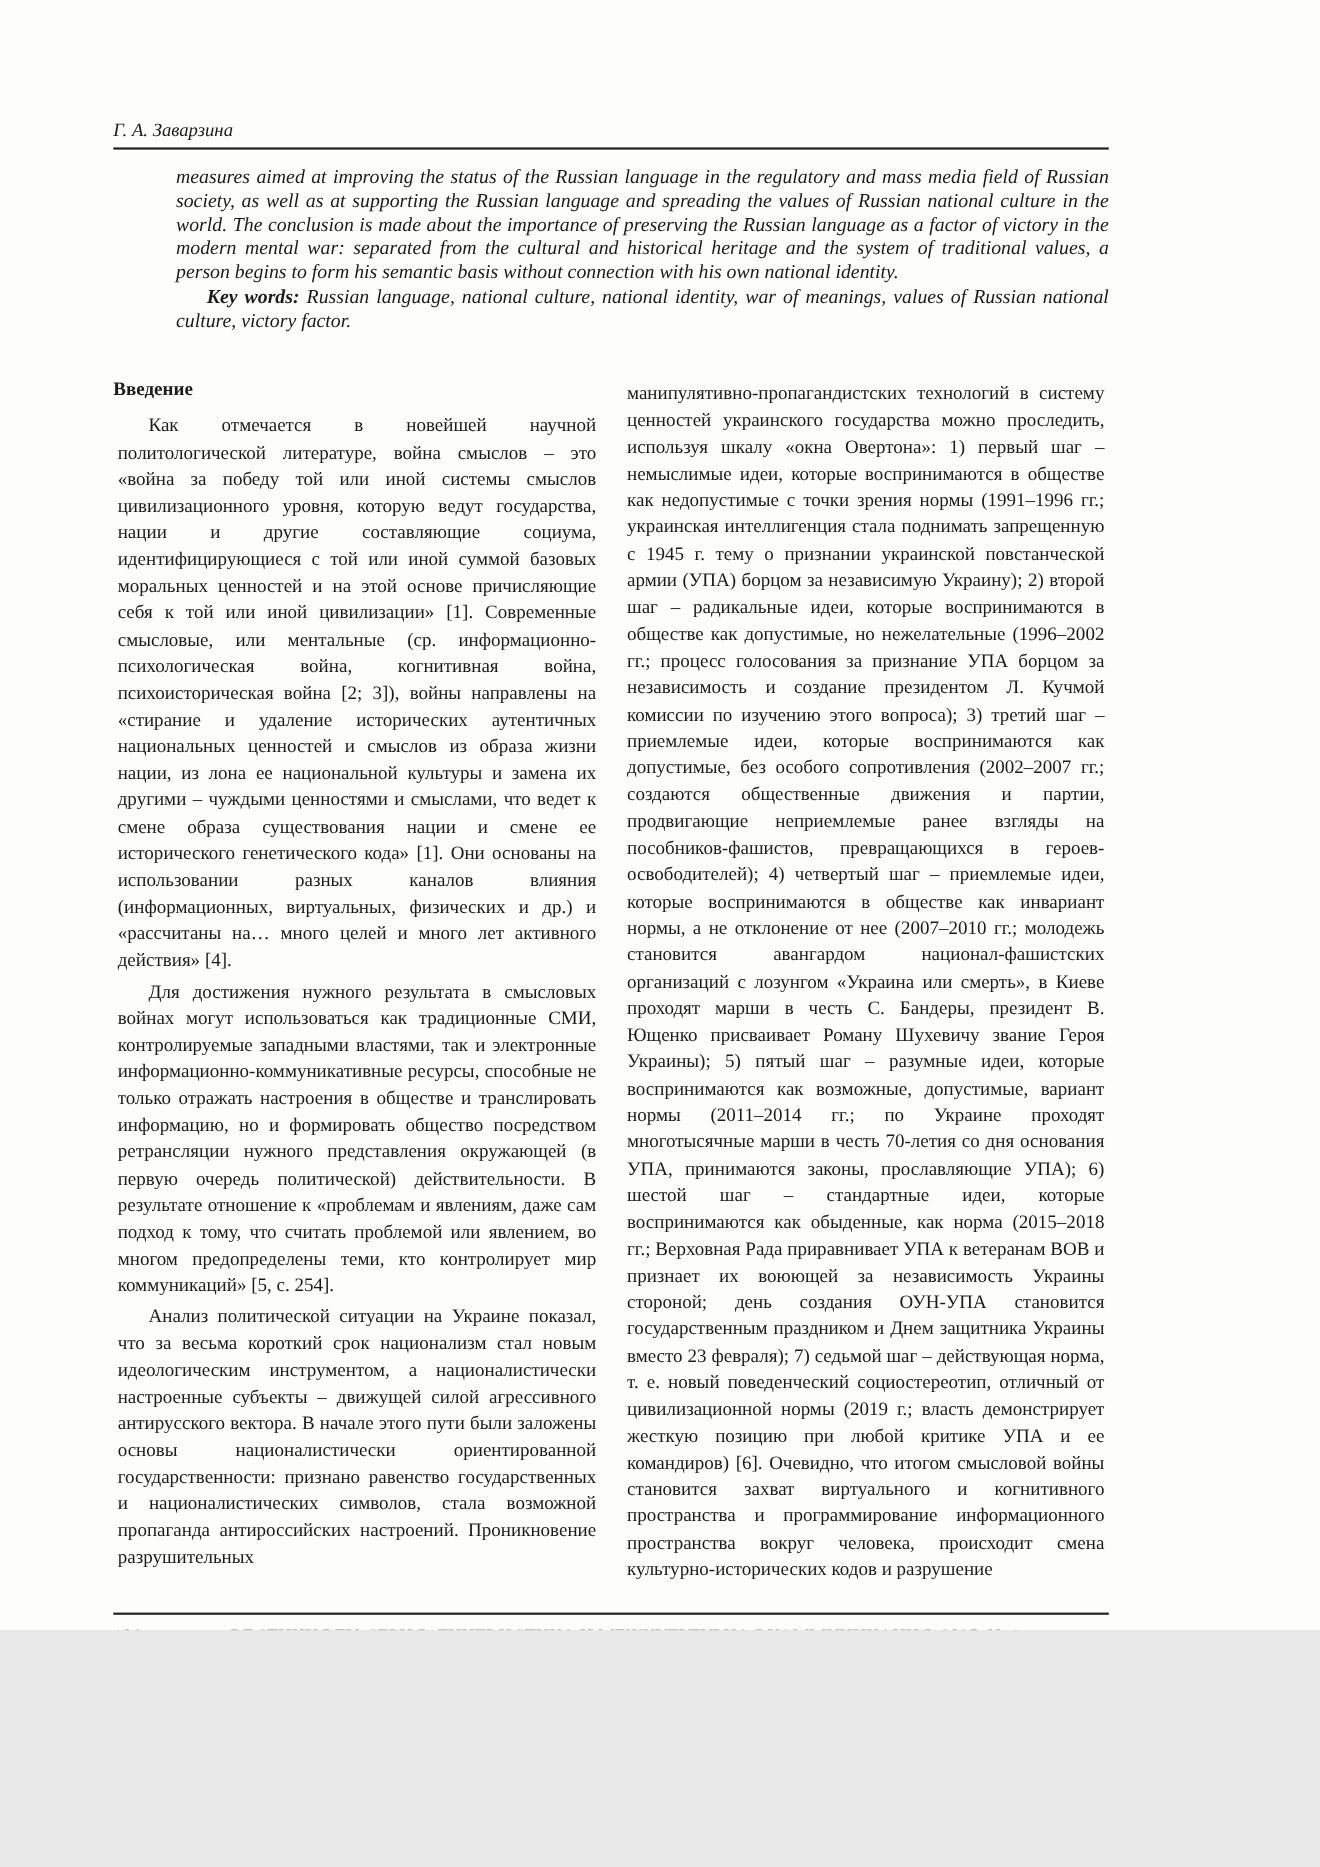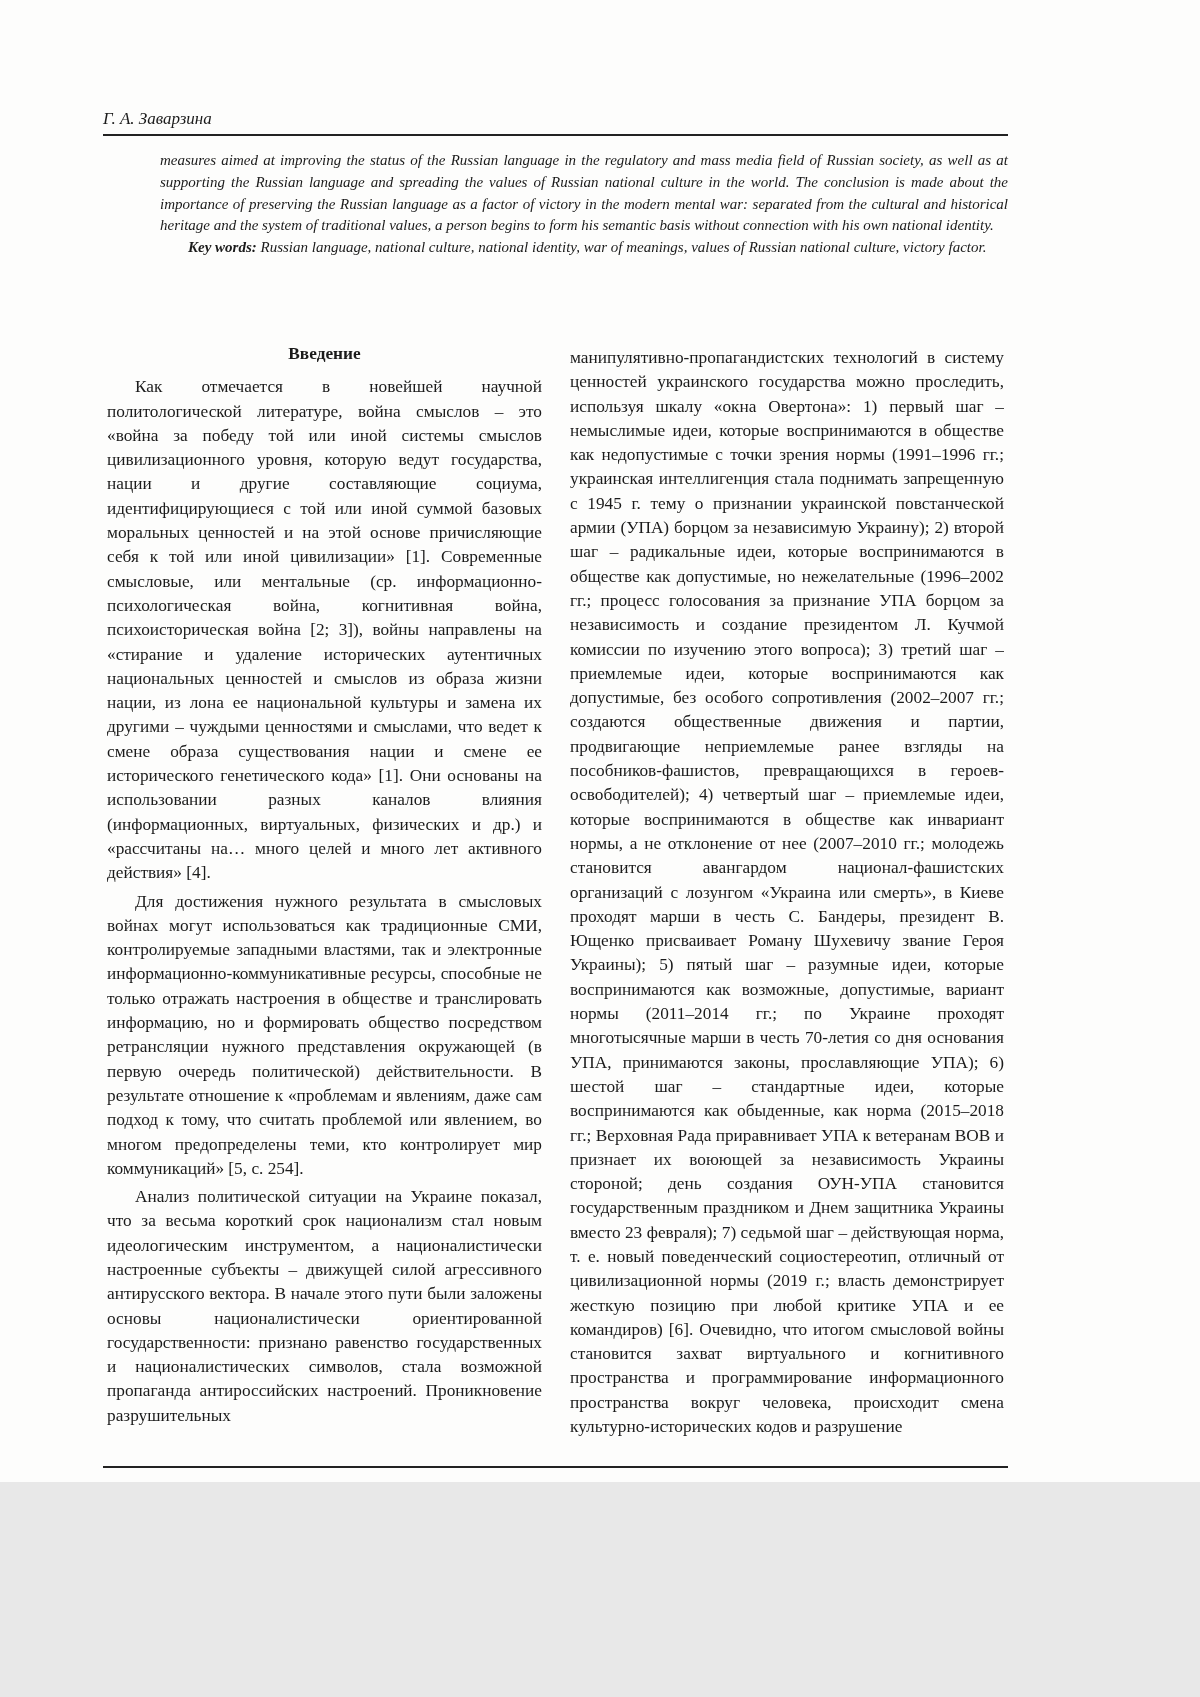--- a/index.html
+++ b/index.html
@@ -31,42 +31,41 @@
     width: 905px;
     height: 2px;
     background: #222;
   }
   .head-rule { top: 134px; }
   .abstract {
     position: absolute;
     left: 160px; top: 150px;
     width: 848px;
     font-style: italic;
-    font-size: 15px;
+    font-size: 18px;
     line-height: 21.8px;
     text-align: justify;
   }
   .abstract p { margin: 0; }
   .abstract .keywords { text-indent: 28px; }
   .kw-label { font-weight: bold; }
   .col {
     position: absolute;
     top: 342px;
     text-align: justify;
     font-size: 17.3px;
     line-height: 24.3px;
   }
   .col p { margin: 4px; }
   .col p.indent { text-indent: 28px; }
   .col-left  { left: 103px; width: 443px; }
   .col-right { left: 566px; width: 442px; }
   .col h2 {
     font-size: 17.3px;
     font-weight: bold;
-    text-align: center;
     margin: 0 0 9px 0;
     line-height: 24.3px;
   }
   .col h2.results { margin: 14px 0 9px 0; }
   .foot-rule { top: 1466px; }
   .page-footer {
     position: absolute;
     left: 103px; top: 1476px;
     width: 905px;
     display: flex;

